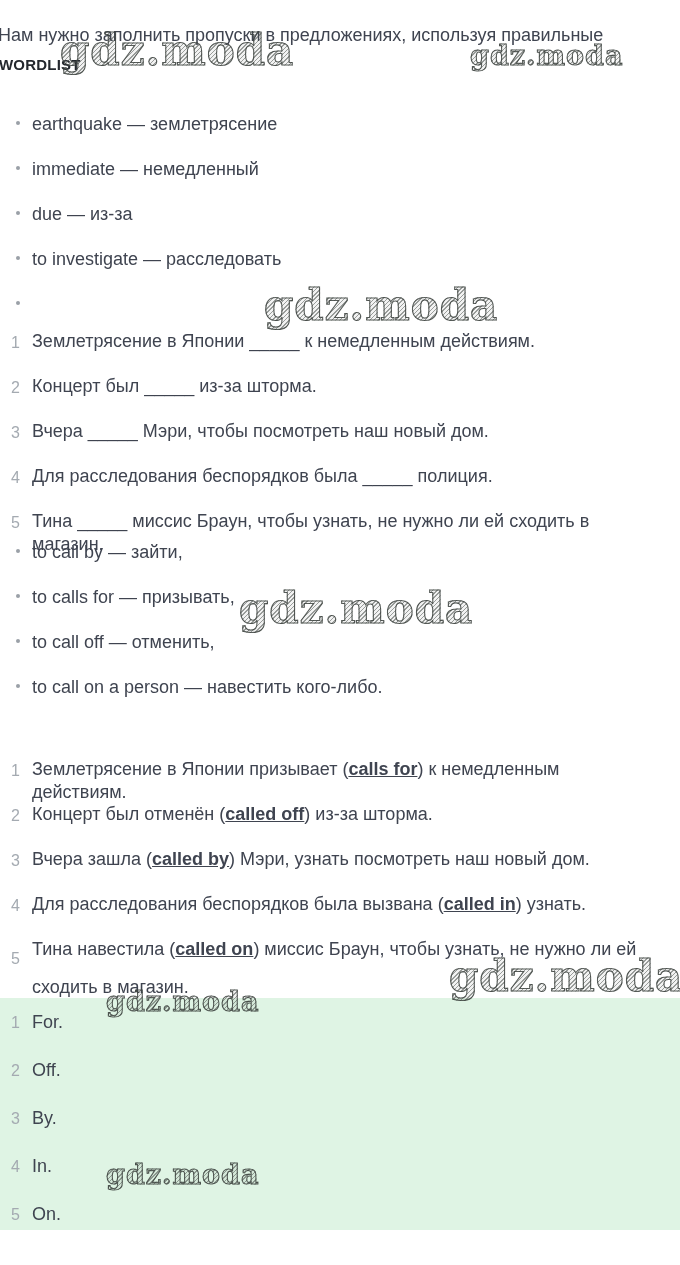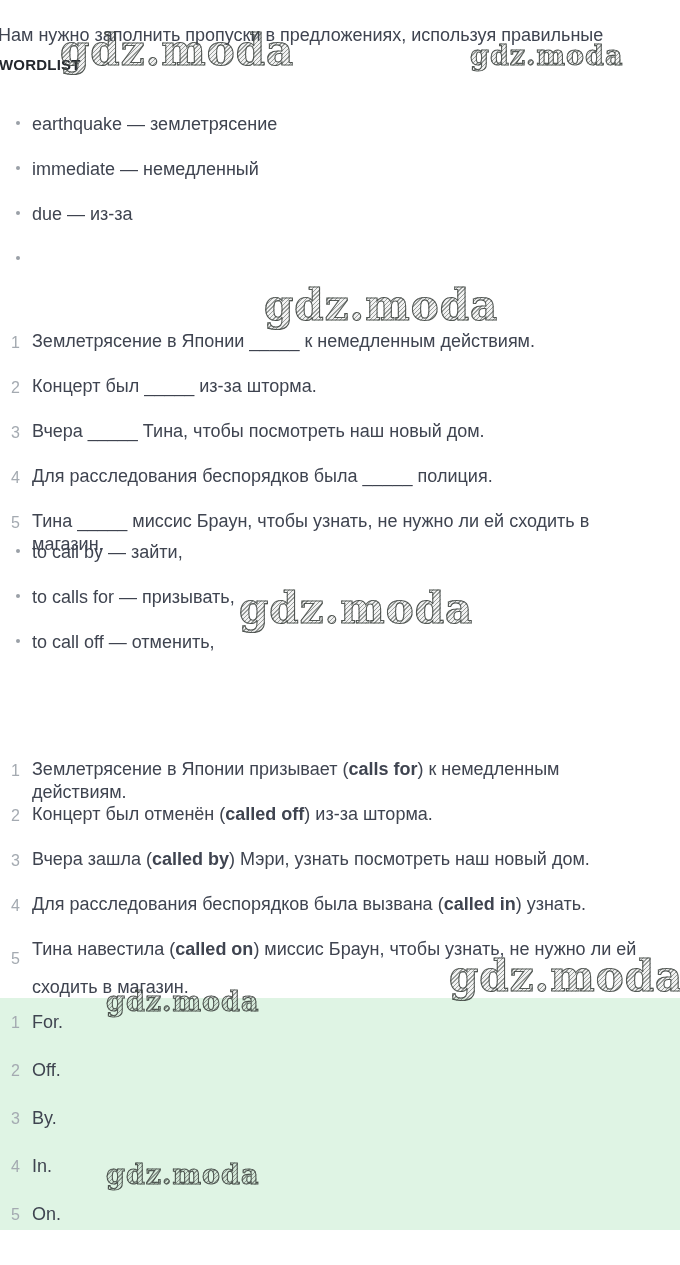--- a/index.html
+++ b/index.html
@@ -39,21 +39,21 @@
     font-size: 16px;
     color: #a4aab1;
   }
   .row .bullet {
     position: absolute;
     left: 16px; top: 10px;
     width: 4px; height: 4px;
     border-radius: 50%;
     background: #9aa0a7;
   }
-  b { font-weight: 700; }
+  b { font-weight: 700; text-decoration: underline; }
   #wordlist  { top: 111px; }
   #tasks     { top: 328px; }
   #phrases   { top: 539px; }
   #answers   { top: 756px; }
   #answers .row-wrap {
     height: auto;
     width: 662px;
     line-height: 38px;
     margin-top: -8px;
   }
@@ -110,35 +110,39 @@
     <div class="row">
       <span class="bullet"></span>
       <span class="txt">immediate — немедленный</span>
     </div>
     <div class="row">
       <span class="bullet"></span>
       <span class="txt">due — из-за</span>
     </div>
     <div class="row">
       <span class="bullet"></span>
+      <span class="txt">to investigate — расследовать</span>
+    </div>
+    <div class="row">
+      <span class="bullet"></span>
     </div>
   </div>
 
   <div class="list" id="tasks">
     <div class="row">
       <span class="marker">1</span>
       <span class="txt">Землетрясение в Японии _____ к немедленным действиям.</span>
     </div>
     <div class="row">
       <span class="marker">2</span>
       <span class="txt">Концерт был _____ из-за шторма.</span>
     </div>
     <div class="row">
       <span class="marker">3</span>
-      <span class="txt">Вчера _____ Тина, чтобы посмотреть наш новый дом.</span>
+      <span class="txt">Вчера _____ Мэри, чтобы посмотреть наш новый дом.</span>
     </div>
     <div class="row">
       <span class="marker">4</span>
       <span class="txt">Для расследования беспорядков была _____ полиция.</span>
     </div>
     <div class="row">
       <span class="marker">5</span>
       <span class="txt">Тина _____ миссис Браун, чтобы узнать, не нужно ли ей сходить в магазин.</span>
     </div>
   </div>
@@ -148,20 +152,24 @@
       <span class="bullet"></span>
       <span class="txt">to call by — зайти,</span>
     </div>
     <div class="row">
       <span class="bullet"></span>
       <span class="txt">to calls for — призывать,</span>
     </div>
     <div class="row">
       <span class="bullet"></span>
       <span class="txt">to call off — отменить,</span>
+    </div>
+    <div class="row">
+      <span class="bullet"></span>
+      <span class="txt">to call on a person — навестить кого-либо.</span>
     </div>
   </div>
 
   <div class="list" id="answers">
     <div class="row">
       <span class="marker">1</span>
       <span class="txt"><span>Землетрясение в Японии призывает (</span><b>calls for</b><span>) к немедленным действиям.</span></span>
     </div>
     <div class="row">
       <span class="marker">2</span>

